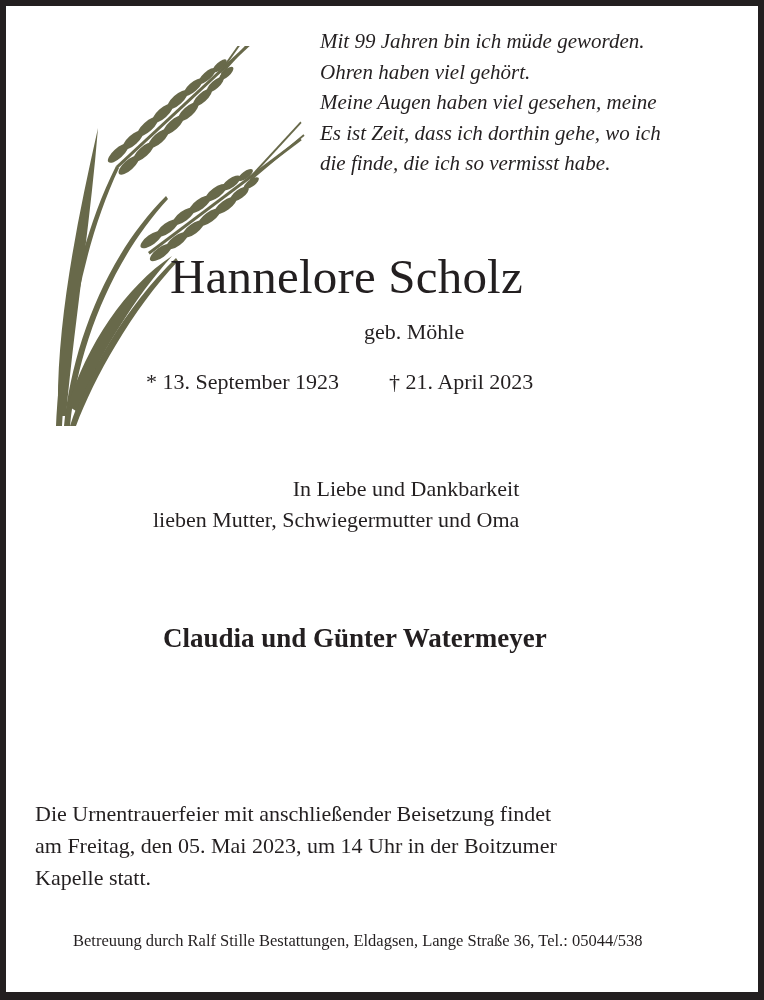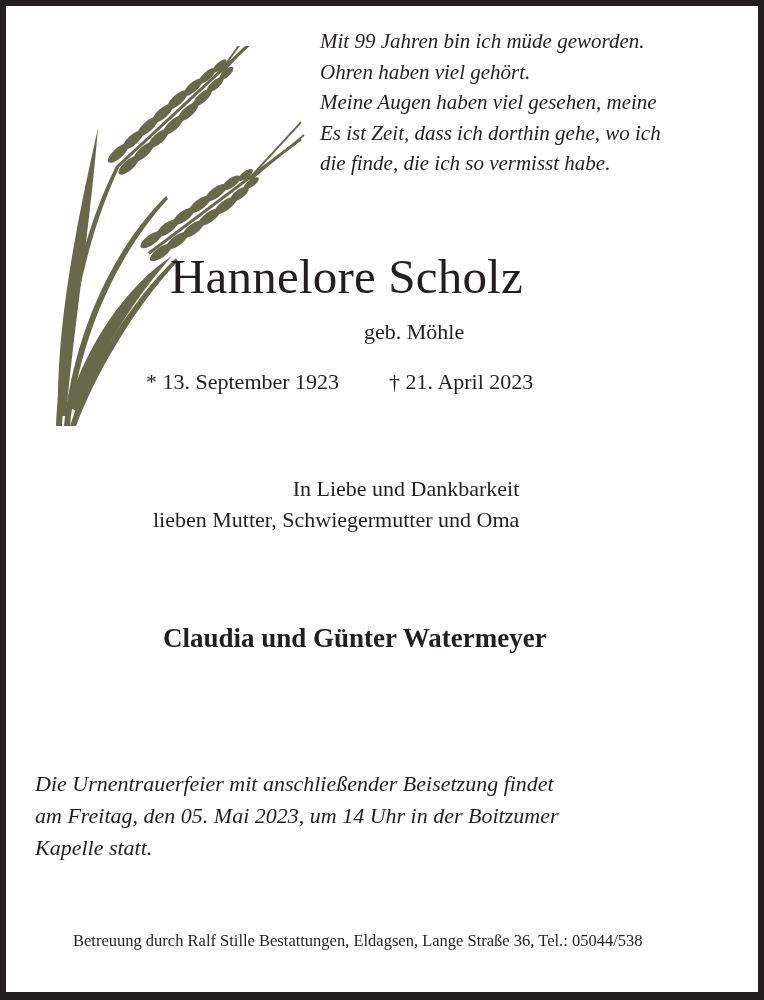--- a/index.html
+++ b/index.html
@@ -34,21 +34,21 @@
     .dates .death { margin-left: 50px; }
     .farewell {
       position: absolute; left: 147px; top: 468px; font-size: 22px; line-height: 30.5px;
     }
     .farewell div { white-space: nowrap; text-align: right; }
     .mourners {
       position: absolute; left: 147px; top: 610px; font-size: 27px; font-weight: bold; line-height: 45px;
     }
     .mourners div { white-space: nowrap; margin-left: 10px; }
     .service {
-      position: absolute; left: 29px; top: 762px; width: 720px; font-size: 22px; line-height: 32px; font-style: italic;
+      position: absolute; left: 29px; top: 792px; width: 720px; font-size: 22px; line-height: 32px;
     }
     .service div { white-space: nowrap; }
     .footer {
       position: absolute; left: 29px; top: 924px; font-size: 16.5px; line-height: 22px; white-space: nowrap; margin-left: 38px;
     }
   </style>
 </head>
 <body>
 
 <div class="card">

